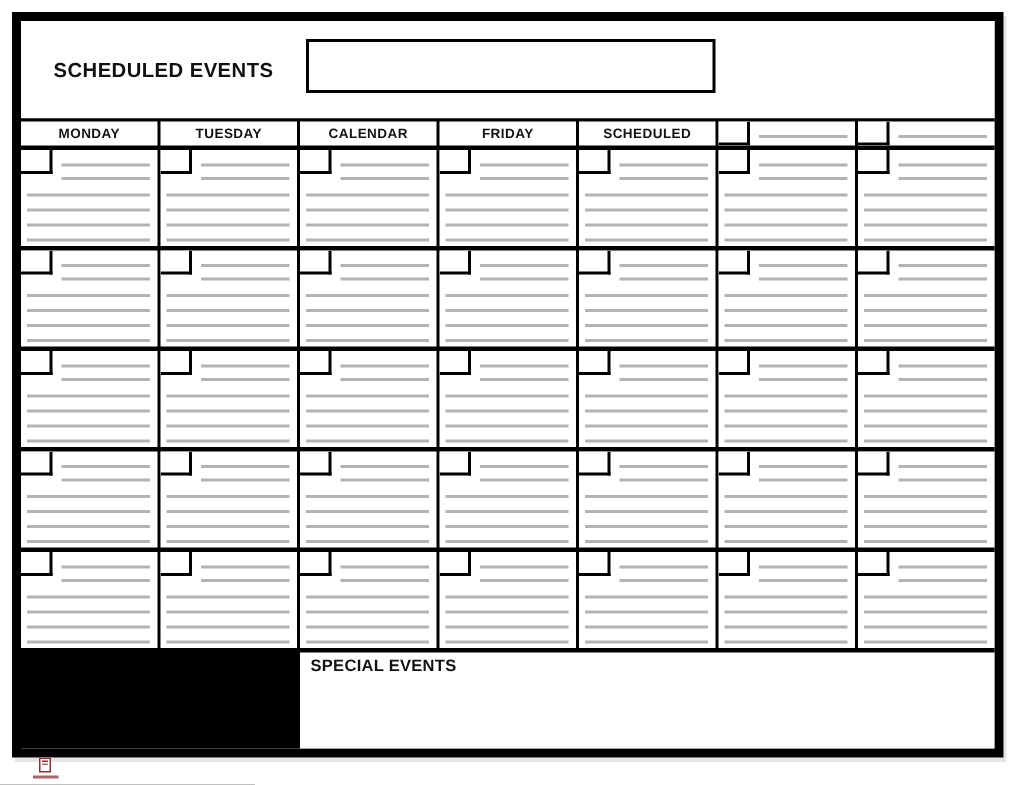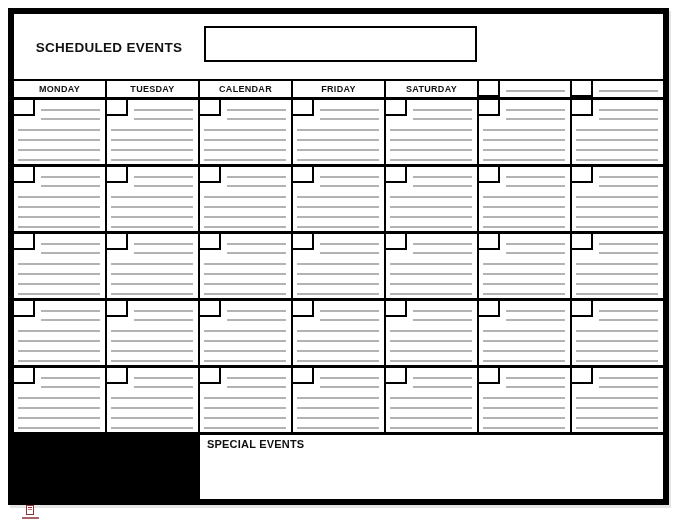--- a/index.html
+++ b/index.html
@@ -174,21 +174,21 @@
   <div class="header-band">
     <div class="title-left">SCHEDULED EVENTS</div>
     <div class="month-box"></div>
   </div>
 
   <div class="calendar-grid" id="calendar-grid">
       <div class="dow-cell">MONDAY</div>
       <div class="dow-cell">TUESDAY</div>
       <div class="dow-cell">CALENDAR</div>
       <div class="dow-cell">FRIDAY</div>
-      <div class="dow-cell">SATURDAY</div>
+      <div class="dow-cell">SCHEDULED</div>
       <div class="day-cell">
         <div class="date-box"></div>
         <div class="rule short" style="top: 9px;"></div>
         <div class="rule short" style="top: 18px;"></div>
         <div class="rule full" style="top: 29px;"></div>
         <div class="rule full" style="top: 39px;"></div>
         <div class="rule full" style="top: 49px;"></div>
         <div class="rule full" style="top: 59px;"></div>
       </div>
       <div class="day-cell">

